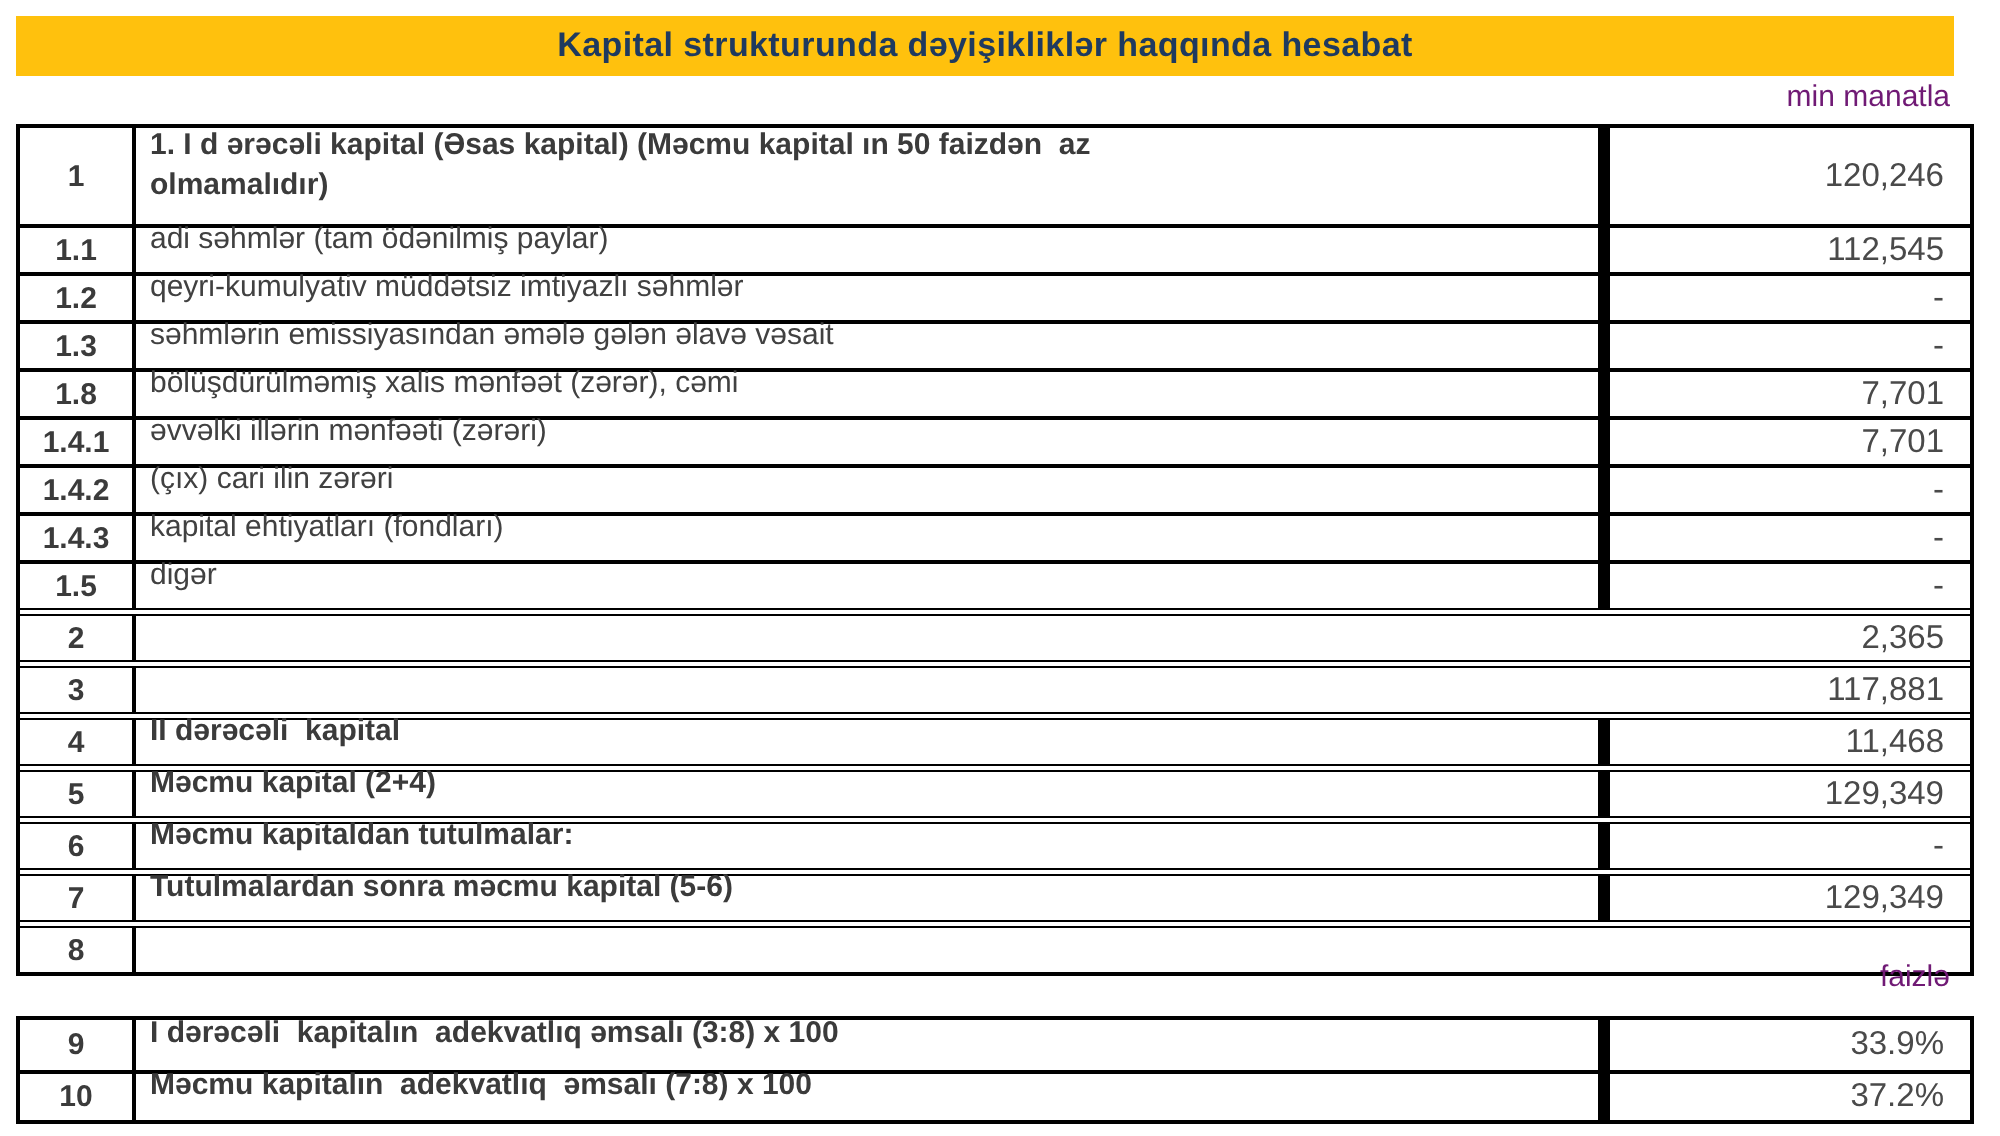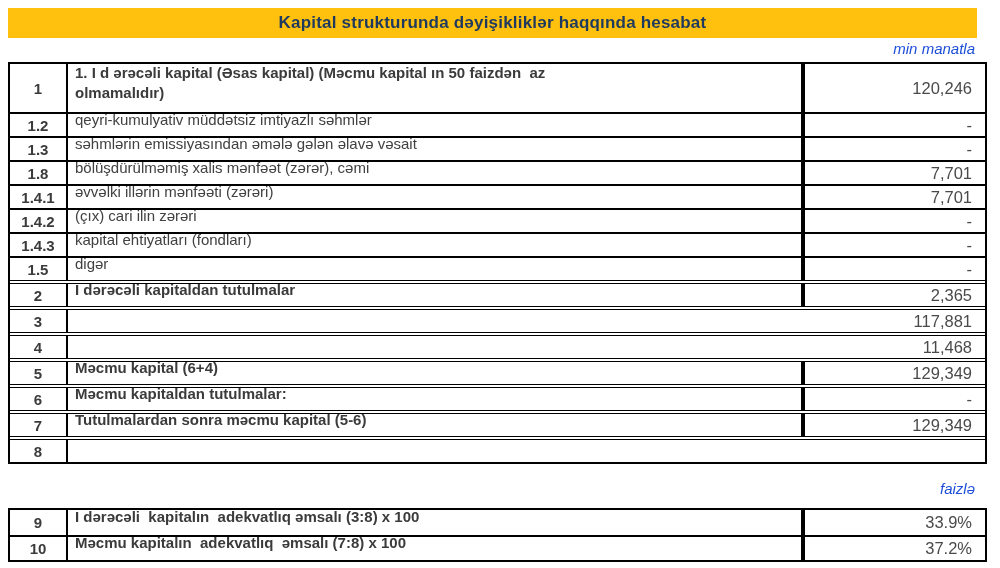--- a/index.html
+++ b/index.html
@@ -3,37 +3,37 @@
 <meta charset="utf-8">
 <style>
   html,body{margin:0;padding:0;background:#fff;}
   body{width:1000px;height:568px;font-family:"Liberation Sans","DejaVu Sans",sans-serif;color:#414141;overflow:hidden;}
   .page{position:relative;width:1000px;height:568px;background:#fff;}
 
   .titlebar{position:absolute;left:8px;top:8px;width:969px;height:30px;background:#FFC10D;
     display:flex;align-items:center;justify-content:center;}
   .titlebar .t{font-weight:bold;font-size:17px;color:#1F3A5F;letter-spacing:.2px;}
 
-  .note{position:absolute;right:25px;font-style:italic;font-size:15px;color:#1d4ed8;}
+  .note{position:absolute;right:25px;font-size:15px;color:#701a75;}
   .note-top{top:40px;}
   .note-bottom{top:480px;}
 
   .tbl{position:absolute;left:8px;width:979px;border:2px solid #000;box-sizing:border-box;background:#fff;}
   .main-tbl{top:62px;}
   .ratio-tbl{top:508px;}
 
   .row{display:flex;height:24px;border-top:2px solid #000;box-sizing:border-box;}
   .row.first{border-top:none;}
   .row.sec{border-top:4px double #000;height:26px;}
   .row.tall{height:48px;}
   .ratio-tbl .row{height:25px;}
 
   .c{box-sizing:border-box;display:flex;align-items:center;}
   .c-no{width:58px;justify-content:center;font-weight:bold;font-size:15px;color:#3b3b3b;border-right:2px solid #000;flex:none;}
-  .c-label{width:737px;padding:0 4px 10px 7px;font-size:15px;color:#414141;border-right:4px solid #000000;flex:none;
+  .c-label{width:737px;padding:0 4px 10px 7px;font-size:15px;color:#414141;border-right:6px solid #000000;flex:none;
     white-space:pre-wrap;line-height:1.35;}
   .c-val{flex:1;justify-content:flex-end;padding-right:13px;font-size:16.5px;color:#4a4a4a;}
   .row.b .c-label{font-weight:bold;color:#3b3b3b;}
 </style>
 </head>
 <body>
 
 <div class="page">
 
   <div class="titlebar">
@@ -41,20 +41,25 @@
   </div>
 
   <div class="note note-top">min manatla</div>
 
   <div class="tbl main-tbl">
     <div class="row first tall b">
       <div class="c c-no">1</div>
       <div class="c c-label">1. I d ərəcəli kapital (Əsas kapital) (Məcmu kapital ın 50 faizdən  az
 olmamalıdır)</div>
       <div class="c c-val">120,246</div>
+    </div>
+    <div class="row">
+      <div class="c c-no">1.1</div>
+      <div class="c c-label">adi səhmlər (tam ödənilmiş paylar)</div>
+      <div class="c c-val">112,545</div>
     </div>
     <div class="row">
       <div class="c c-no">1.2</div>
       <div class="c c-label">qeyri-kumulyativ müddətsiz imtiyazlı səhmlər</div>
       <div class="c c-val">-</div>
     </div>
     <div class="row">
       <div class="c c-no">1.3</div>
       <div class="c c-label">səhmlərin emissiyasından əmələ gələn əlavə vəsait</div>
       <div class="c c-val">-</div>
@@ -79,34 +84,34 @@
       <div class="c c-label">kapital ehtiyatları (fondları)</div>
       <div class="c c-val">-</div>
     </div>
     <div class="row">
       <div class="c c-no">1.5</div>
       <div class="c c-label">digər</div>
       <div class="c c-val">-</div>
     </div>
     <div class="row sec b">
       <div class="c c-no">2</div>
-      <div class="c c-label">I dərəcəli kapitaldan tutulmalar</div>
       <div class="c c-val">2,365</div>
     </div>
     <div class="row sec b">
       <div class="c c-no">3</div>
       <div class="c c-val">117,881</div>
     </div>
     <div class="row sec b">
       <div class="c c-no">4</div>
+      <div class="c c-label">II dərəcəli  kapital</div>
       <div class="c c-val">11,468</div>
     </div>
     <div class="row sec b">
       <div class="c c-no">5</div>
-      <div class="c c-label">Məcmu kapital (6+4)</div>
+      <div class="c c-label">Məcmu kapital (2+4)</div>
       <div class="c c-val">129,349</div>
     </div>
     <div class="row sec b">
       <div class="c c-no">6</div>
       <div class="c c-label">Məcmu kapitaldan tutulmalar:</div>
       <div class="c c-val">-</div>
     </div>
     <div class="row sec b">
       <div class="c c-no">7</div>
       <div class="c c-label">Tutulmalardan sonra məcmu kapital (5-6)</div>

